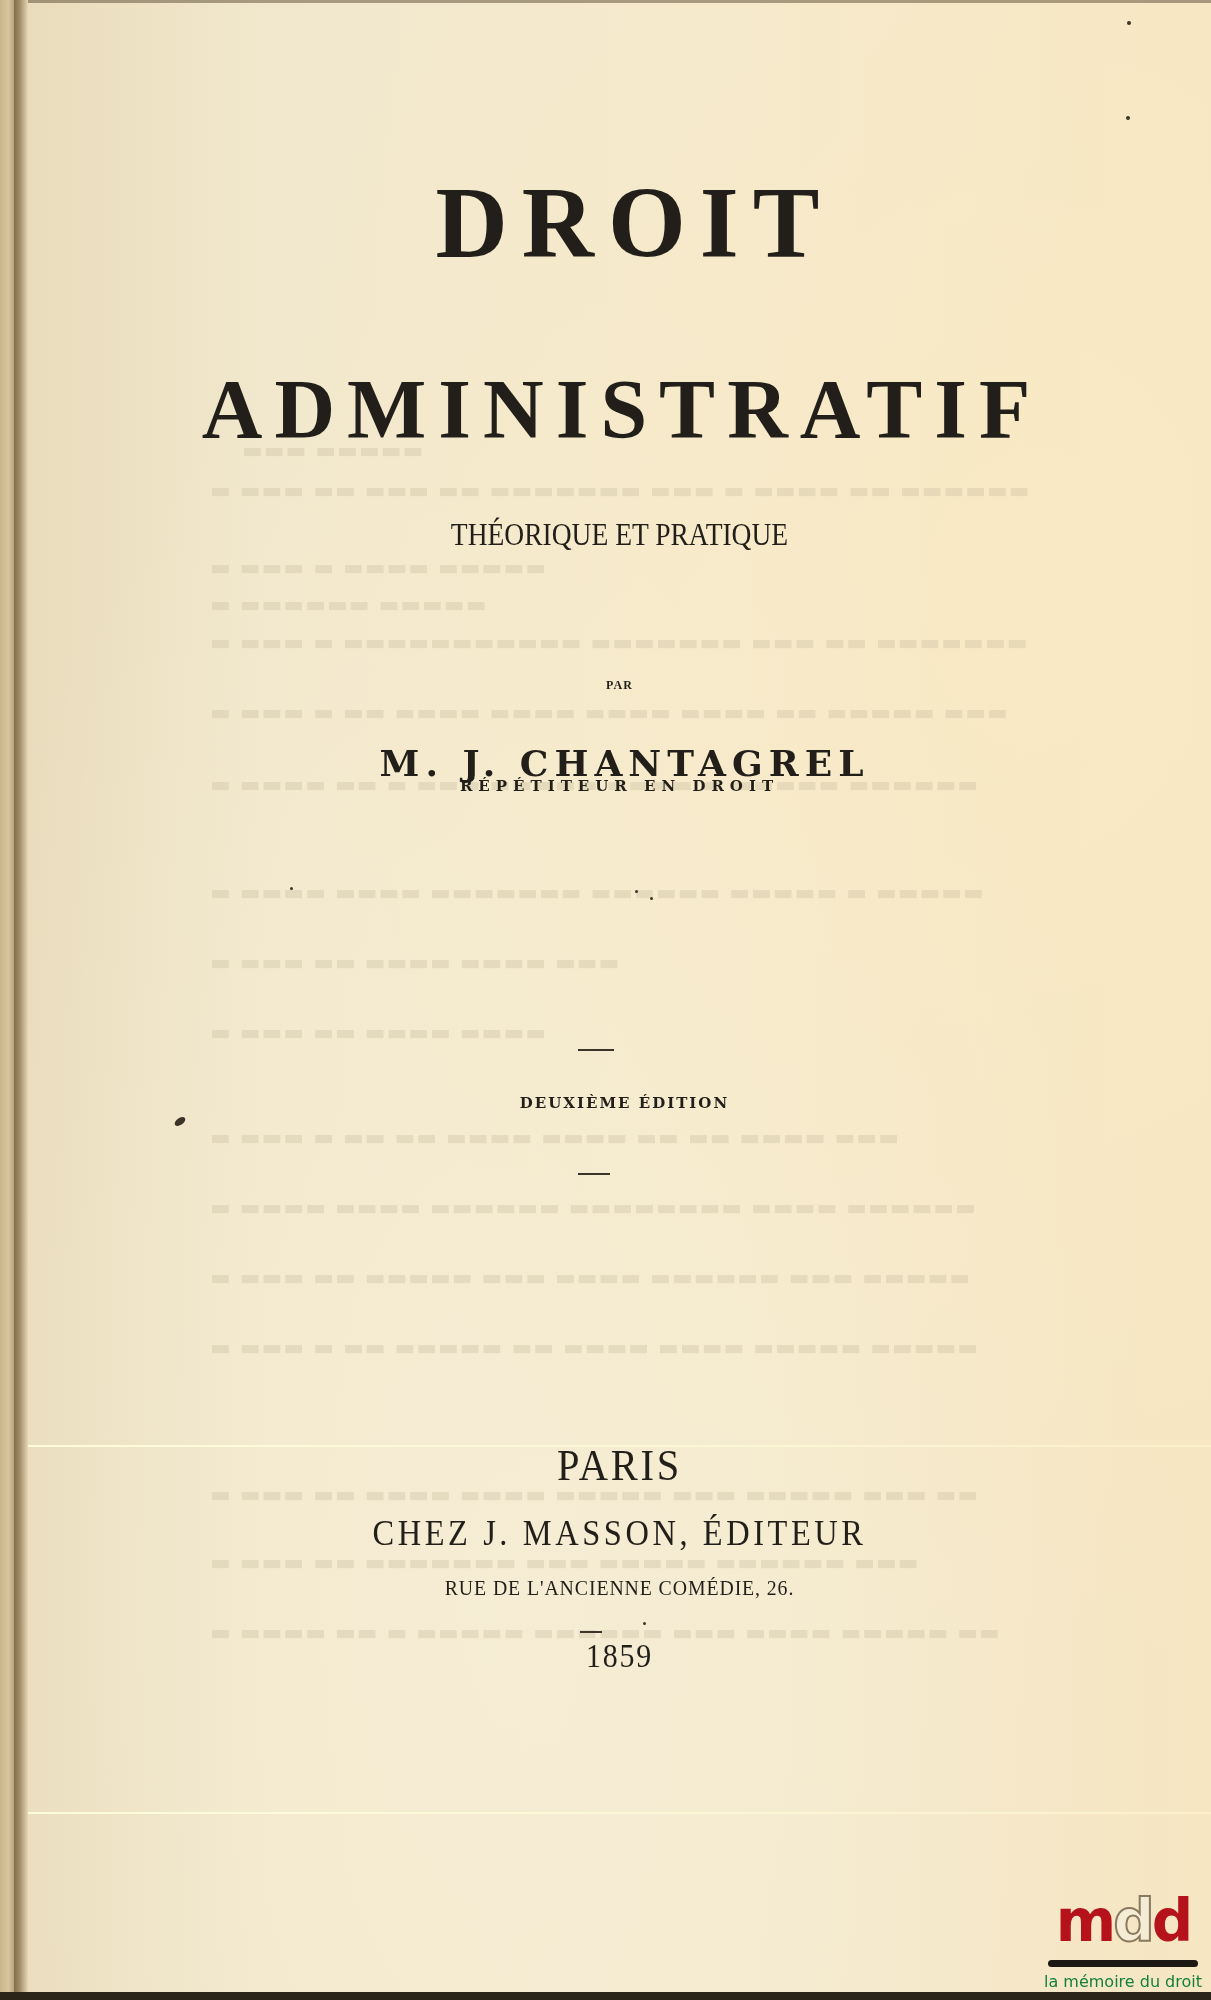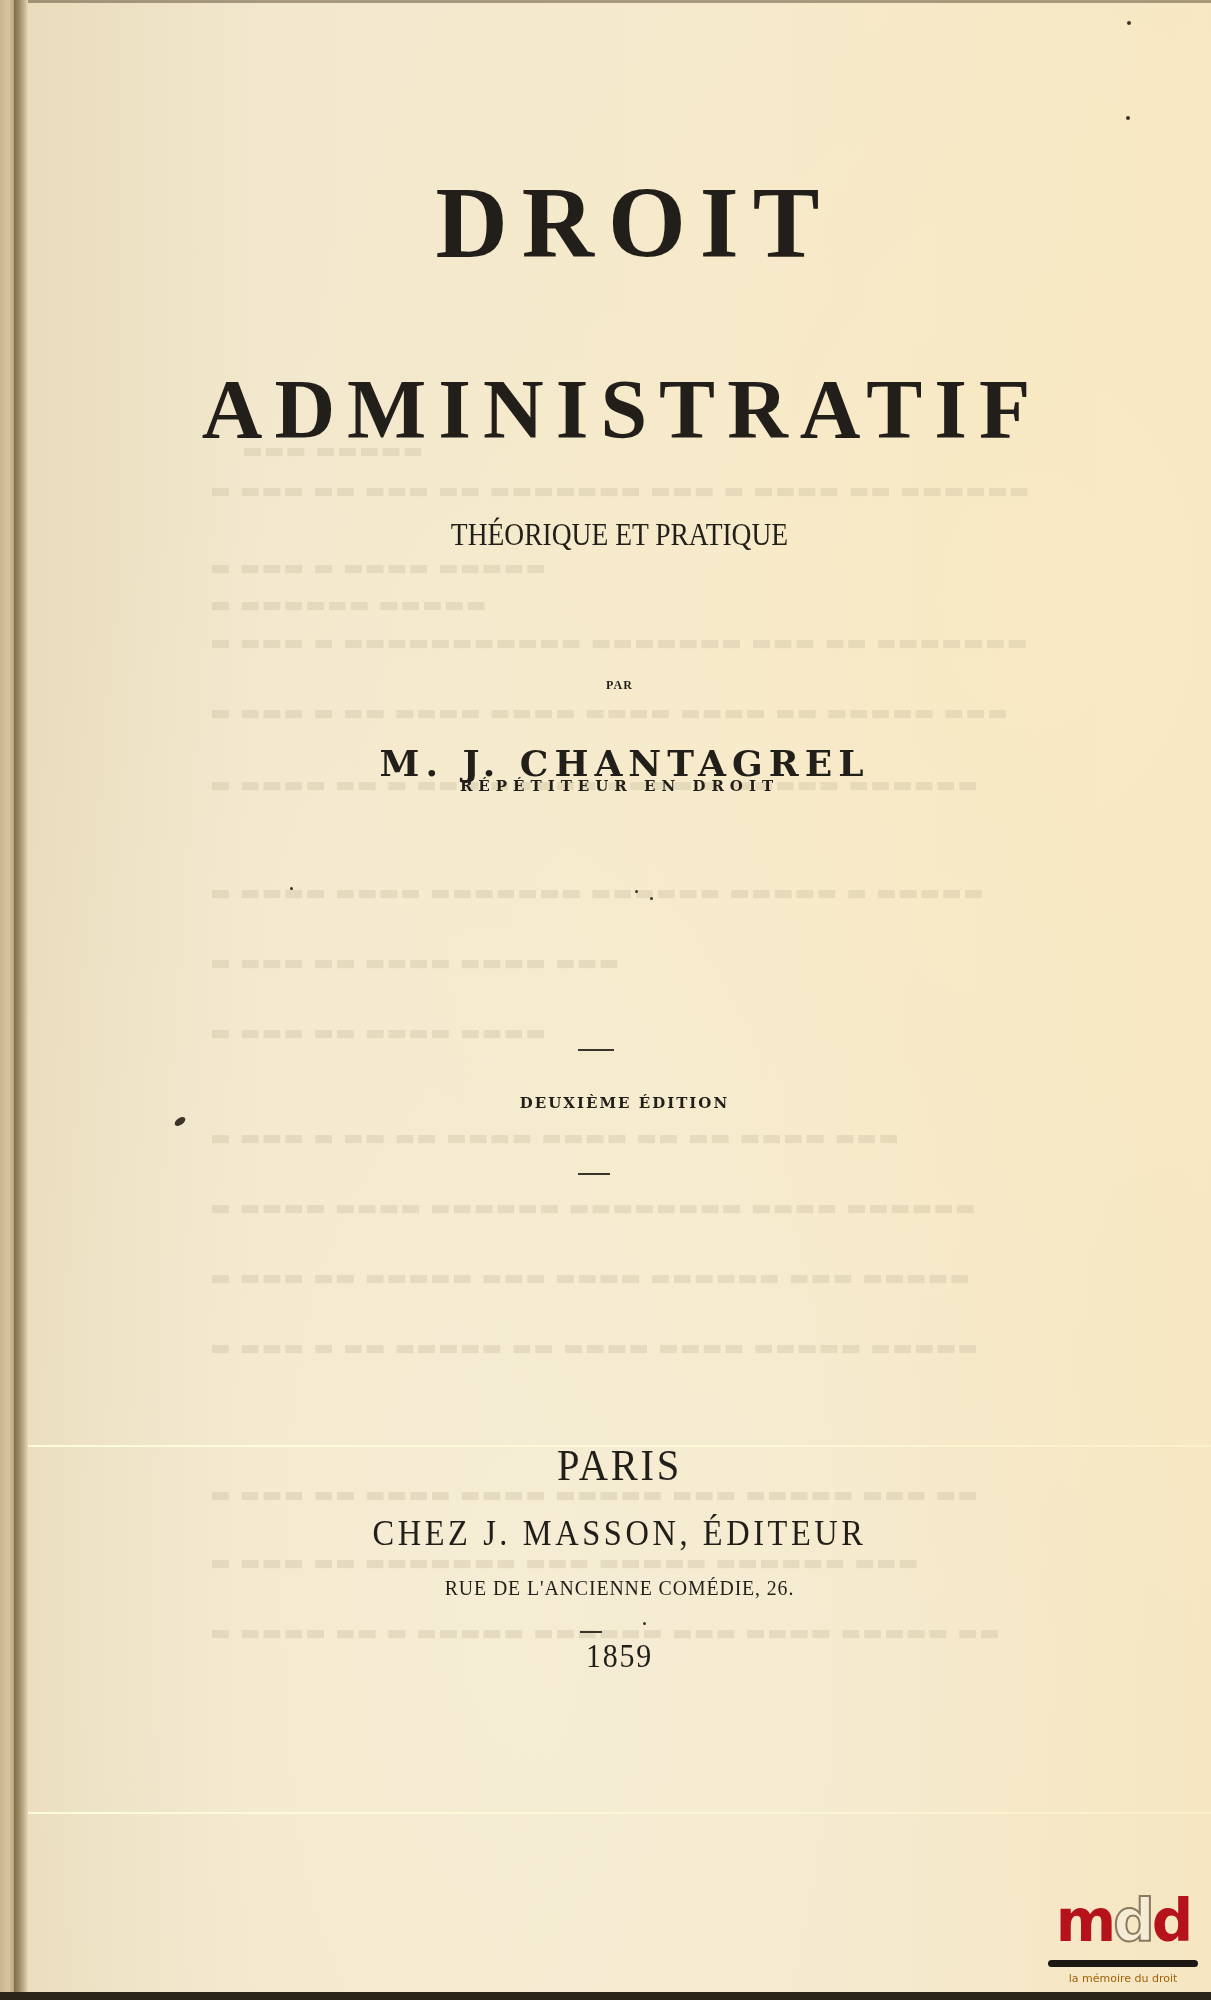--- a/index.html
+++ b/index.html
@@ -148,21 +148,21 @@
   .logo-word .hollow {
     color: #f5ecd6;
     -webkit-text-stroke: 2px #8a7a60;
   }
   .logo-bar {
     width: 150px; height: 7px; background: #1c1814; border-radius: 4px;
     margin: 6px auto 5px;
   }
   .logo-tag {
     font-family: "DejaVu Sans", sans-serif;
-    font-size: 11px; color: #a16207;
+    font-size: 16px; color: #15803d;
     white-space: nowrap;
   }
 </style>
 </head>
 <body>
 
 <div class="binding"></div>
 <div class="binding-shadow"></div>
 <div class="page"></div>
 <div class="top-band"></div>

